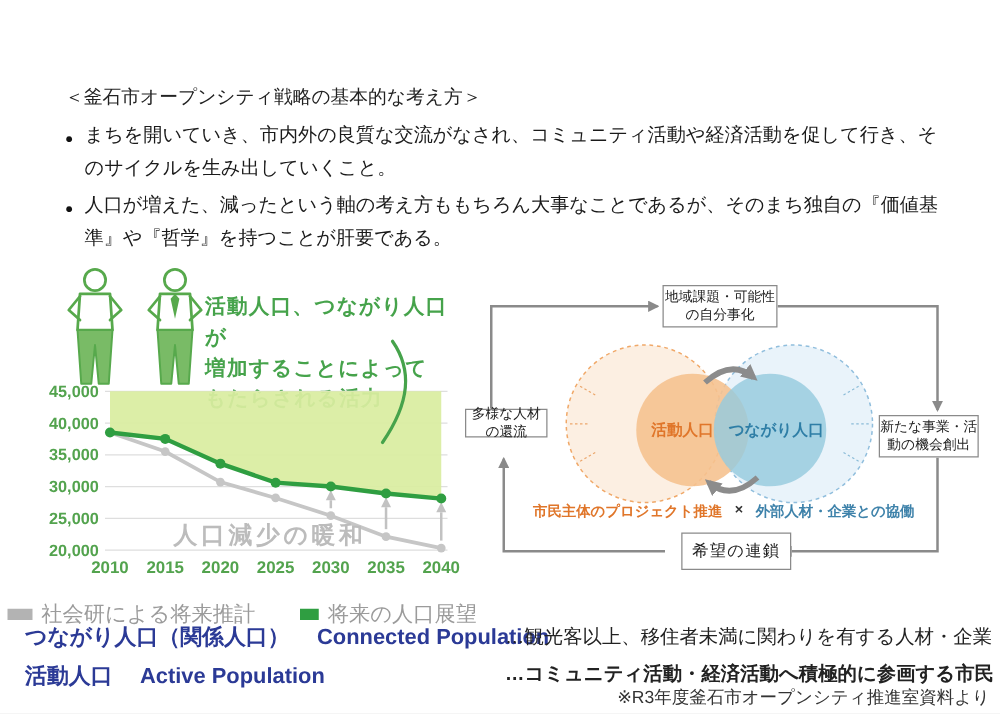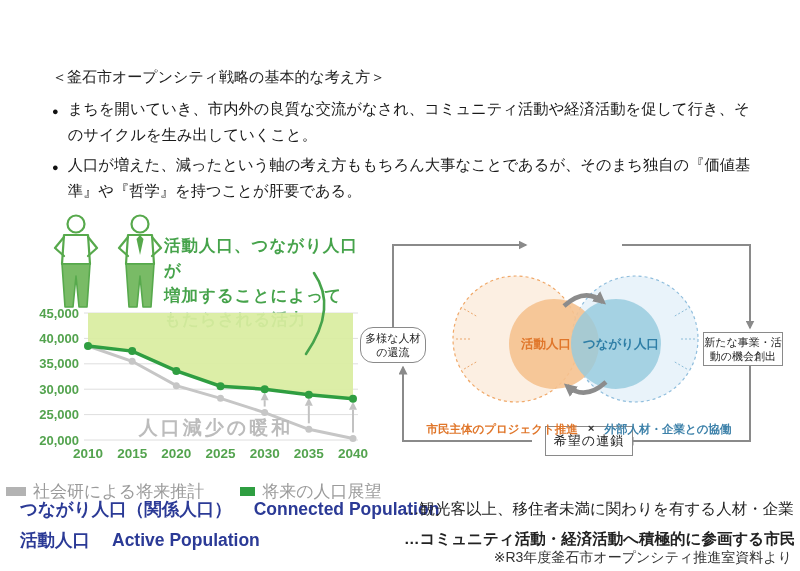--- a/index.html
+++ b/index.html
@@ -13,21 +13,21 @@
   .bullet{display:flex;gap:9px;font-size:15.3px;line-height:1.72;color:#1a1a1a;margin-bottom:3px;}
   .bullet .dot{font-size:11px;padding-top:6px;color:#111;}
   
   .annotation{top:233px;left:164px;width:210px;font-size:16.5px;font-weight:bold;color:#46a34b;line-height:1.5;letter-spacing:1px;}
   
   .dg-box{position:absolute;background:#fff;border:1.5px solid #8a8a8a;box-sizing:border-box;
           display:flex;flex-direction:column;align-items:center;justify-content:center;
           font-size:11px;line-height:1.3;text-align:center;color:#222;z-index:2;}
   .dg-box.bottom{font-size:13px;letter-spacing:1px;}
   .formula{position:absolute;left:48px;top:184px;width:346px;display:flex;justify-content:center;gap:10px;
-           font-size:11.5px;font-weight:bold;z-index:2;margin-top:20px;}
+           font-size:11.5px;font-weight:bold;z-index:2;}
   .formula .f-left{color:#e0762a;}
   .formula .f-op{color:#333;}
   .formula .f-right{color:#3e82aa;}
   
   .legend-row{top:480px;left:6px;display:flex;align-items:center;font-size:17px;color:#9b9b9b;}
   .swatch{display:inline-block;height:9px;margin-right:7px;}
   .swatch.gray{width:20px;background:#b3b3b3;}
   .swatch.green{width:15px;background:#2f9e41;margin-left:36px;}
   .term-row{left:20px;color:#2b3a96;font-weight:bold;font-size:17.5px;white-space:nowrap;}
   .term-row .en{margin-left:22px;}
@@ -168,21 +168,25 @@
 
       <g stroke="#8c8c8c" stroke-width="4.5" fill="none">
         <path d="M 206 88 Q 227 69 245 84" marker-end="url(#arrBig)"></path>
         <path d="M 248 164 Q 227 183 209 168" marker-end="url(#arrBig)"></path>
       </g>
 
       <text x="188" y="130" text-anchor="middle" fill="#e0762a" font-size="12.5" font-weight="bold">活動人口</text>
       <text x="263" y="130" text-anchor="middle" fill="#2e7ea6" font-size="12.5" font-weight="bold">つながり人口</text>
     </svg>
 
-    <div class="dg-box" style="left:2px;top:109px;width:66px;height:36px;border-radius:13px;">
+    <div class="dg-box" style="left:172px;top:10px;width:92px;height:34px;">
+      <span>地域課題・可能性</span>
+      <span>の自分事化</span>
+    </div>
+    <div class="dg-box" style="left:14px;top:109px;width:66px;height:23px;">
       <span>多様な人材</span>
       <span>の還流</span>
     </div>
     <div class="dg-box" style="left:345px;top:114px;width:80px;height:34px;">
       <span>新たな事業・活</span>
       <span>動の機会創出</span>
     </div>
     <div class="dg-box bottom" style="left:174px;top:208px;width:88px;height:30px;margin-left:13px;">
       <span>希望の連鎖</span>
     </div>

